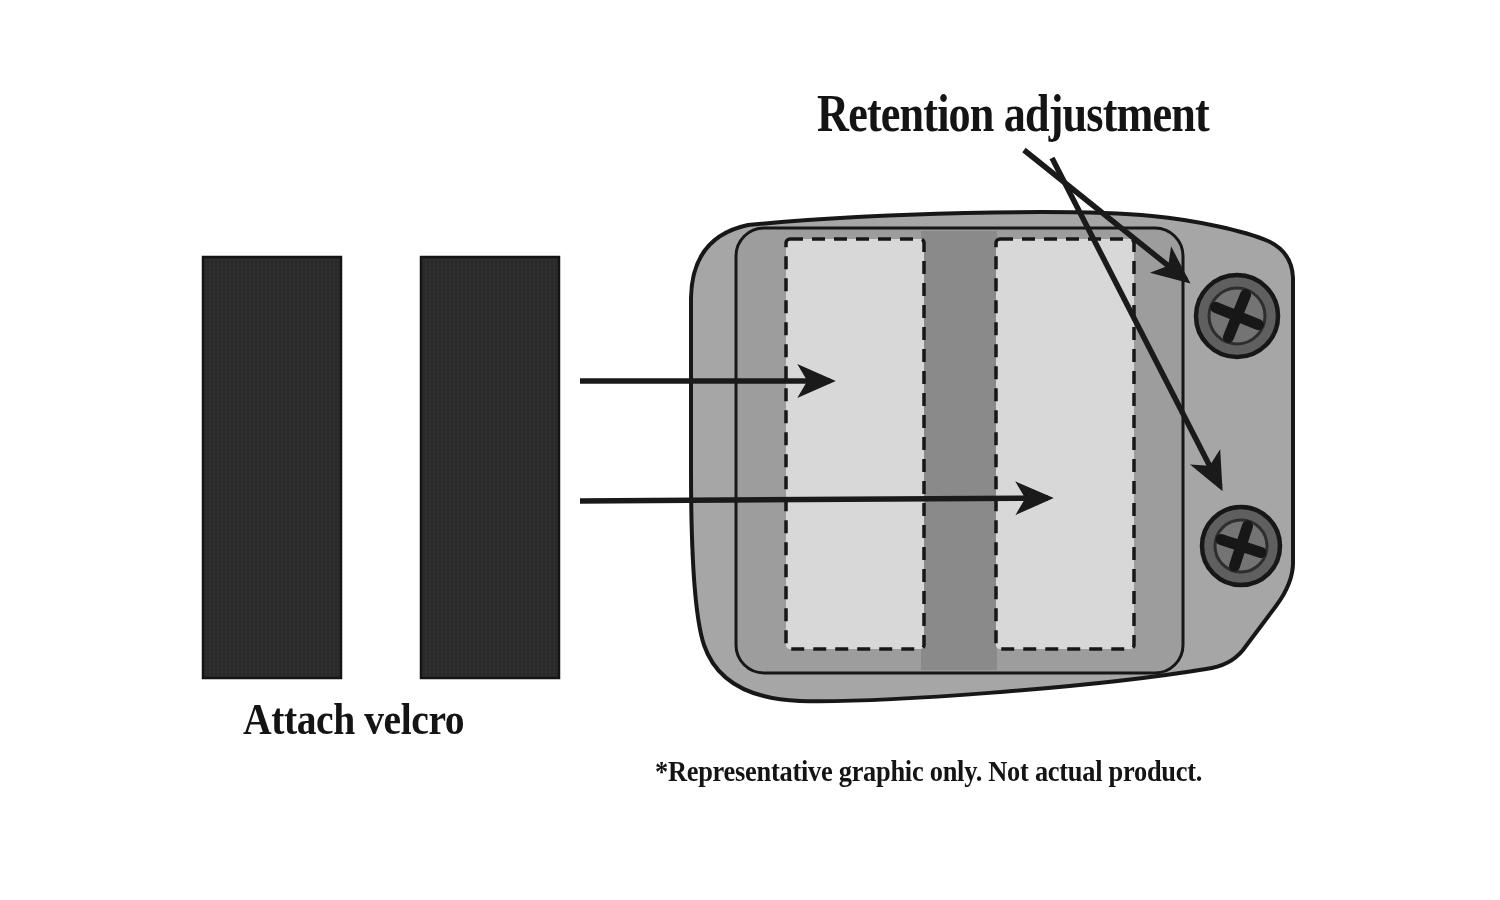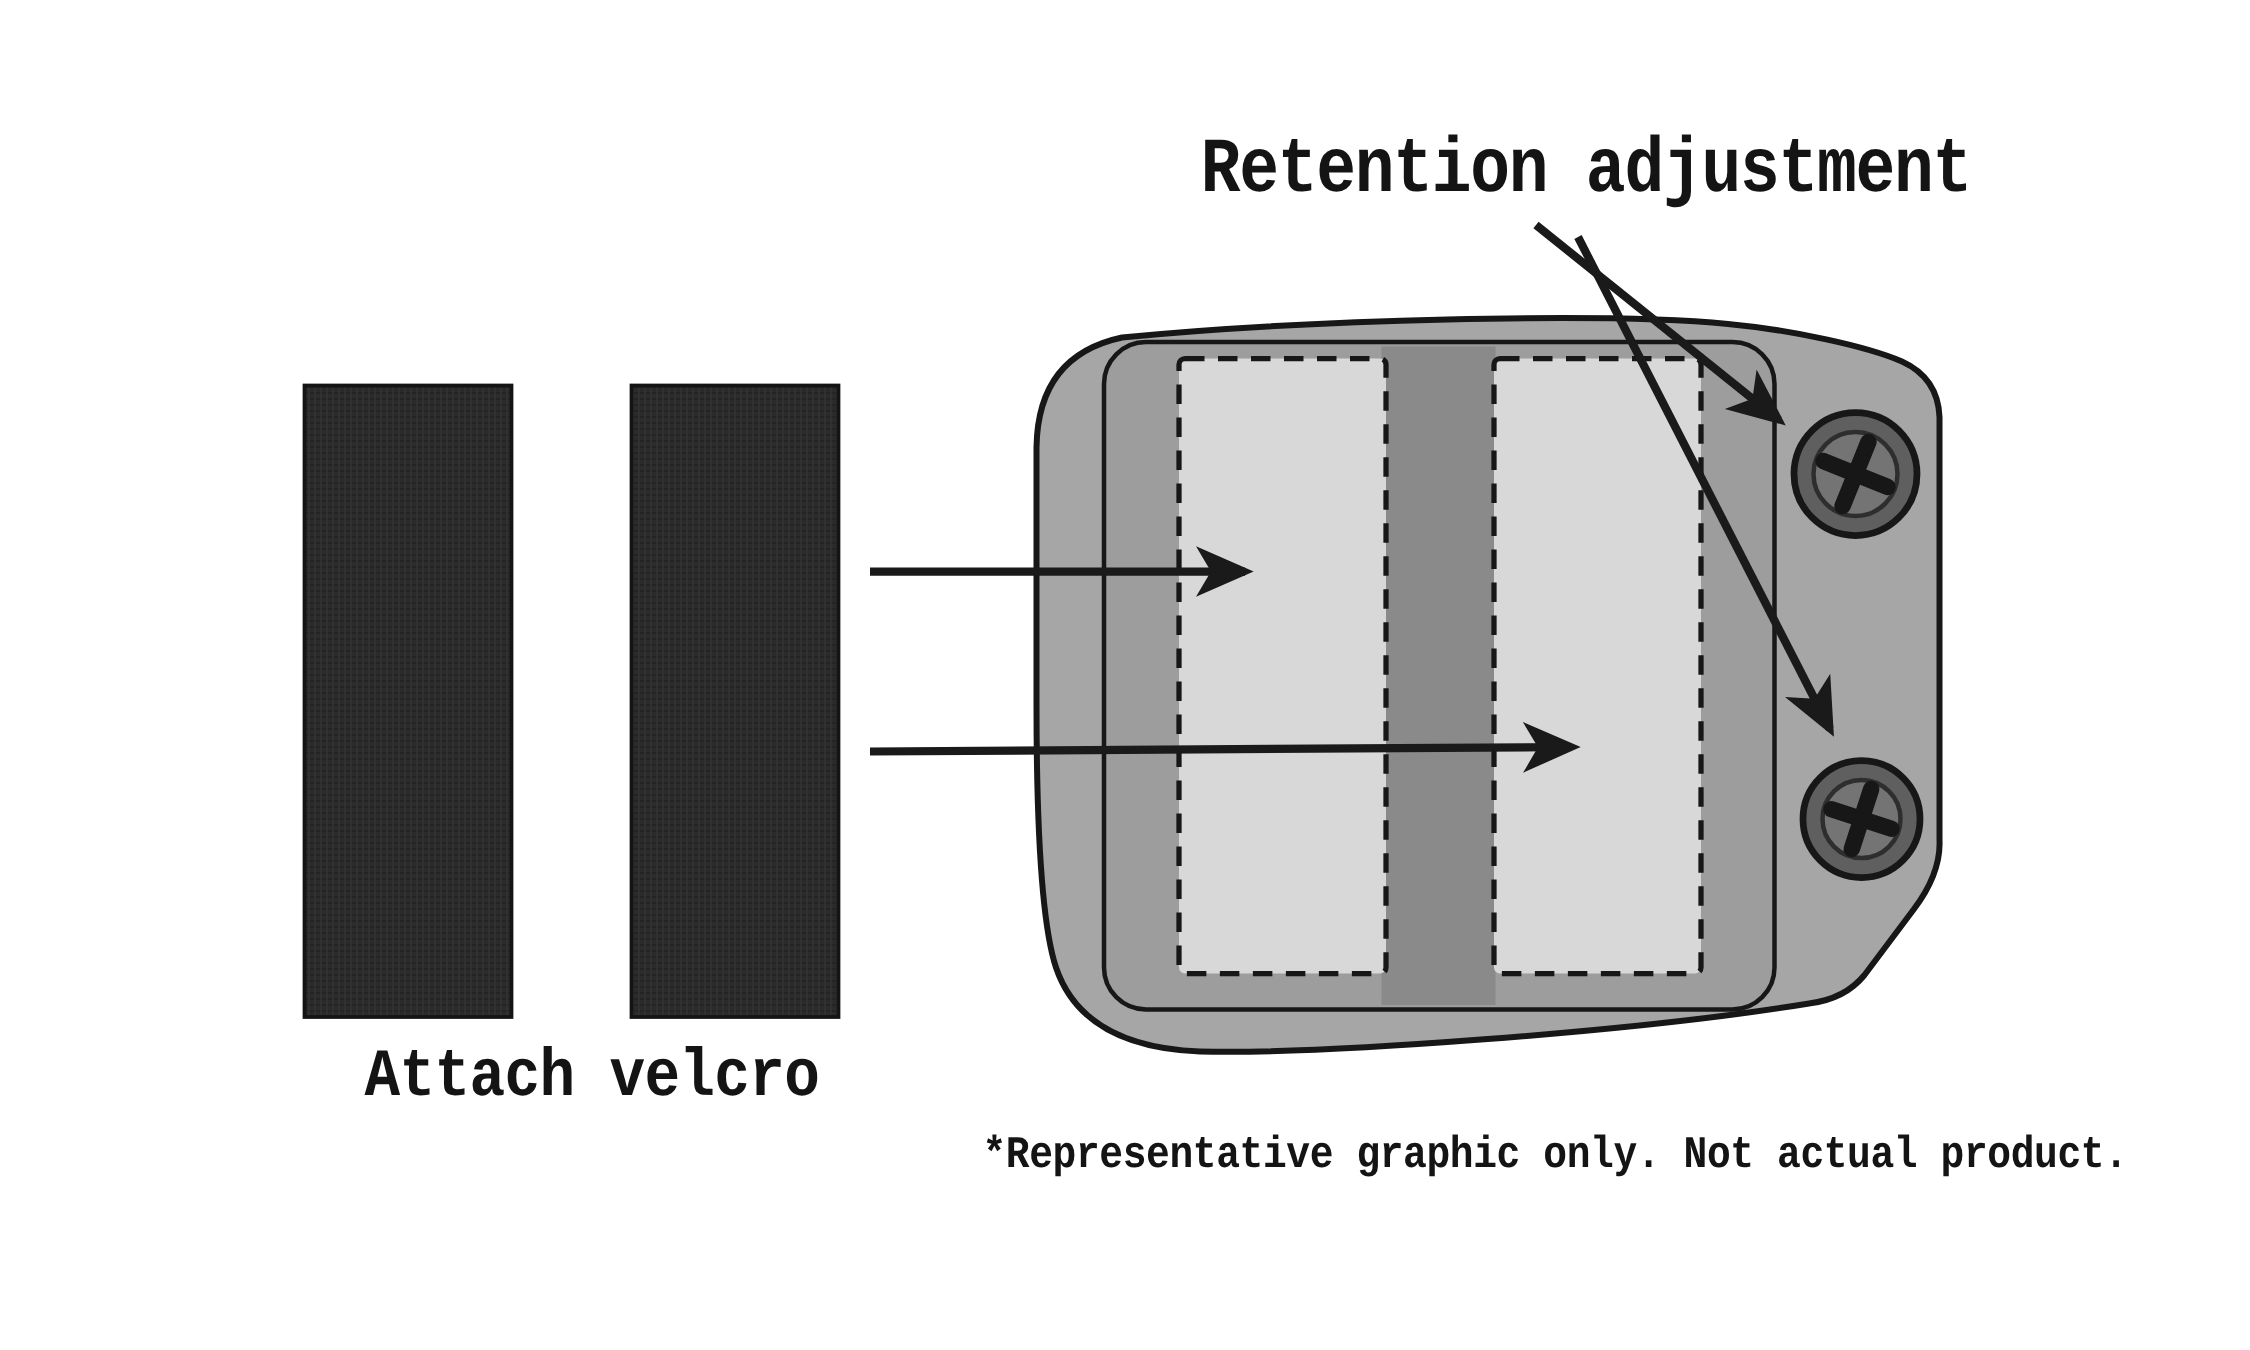--- a/index.html
+++ b/index.html
@@ -11,21 +11,21 @@
     --center-strip:#8a8a8a;
     --velcro-zone:#d8d8d8;
     --screw-outer:#5f5f5f;
     --screw-inner:#747474;
     --outline:#171717;
   }
   html,body{margin:0;padding:0;background:#fff;}
   .canvas{
     position:relative;width:1500px;height:900px;overflow:hidden;
     background:var(--background);
-    font-family:Liberation Mono, monospace;
+    font-family:Liberation Serif, serif;
   }
   .canvas svg{position:absolute;left:0;top:0;}
   .label{position:absolute;color:#141414;font-weight:700;white-space:nowrap;}
   .title{
     left:763px;top:84px;width:500px;text-align:center;
     font-size:52px;letter-spacing:-1px;
     transform:scaleX(0.85);transform-origin:center top;
   }
   .attach{
     left:243px;top:693px;font-size:45px;letter-spacing:-0.5px;

